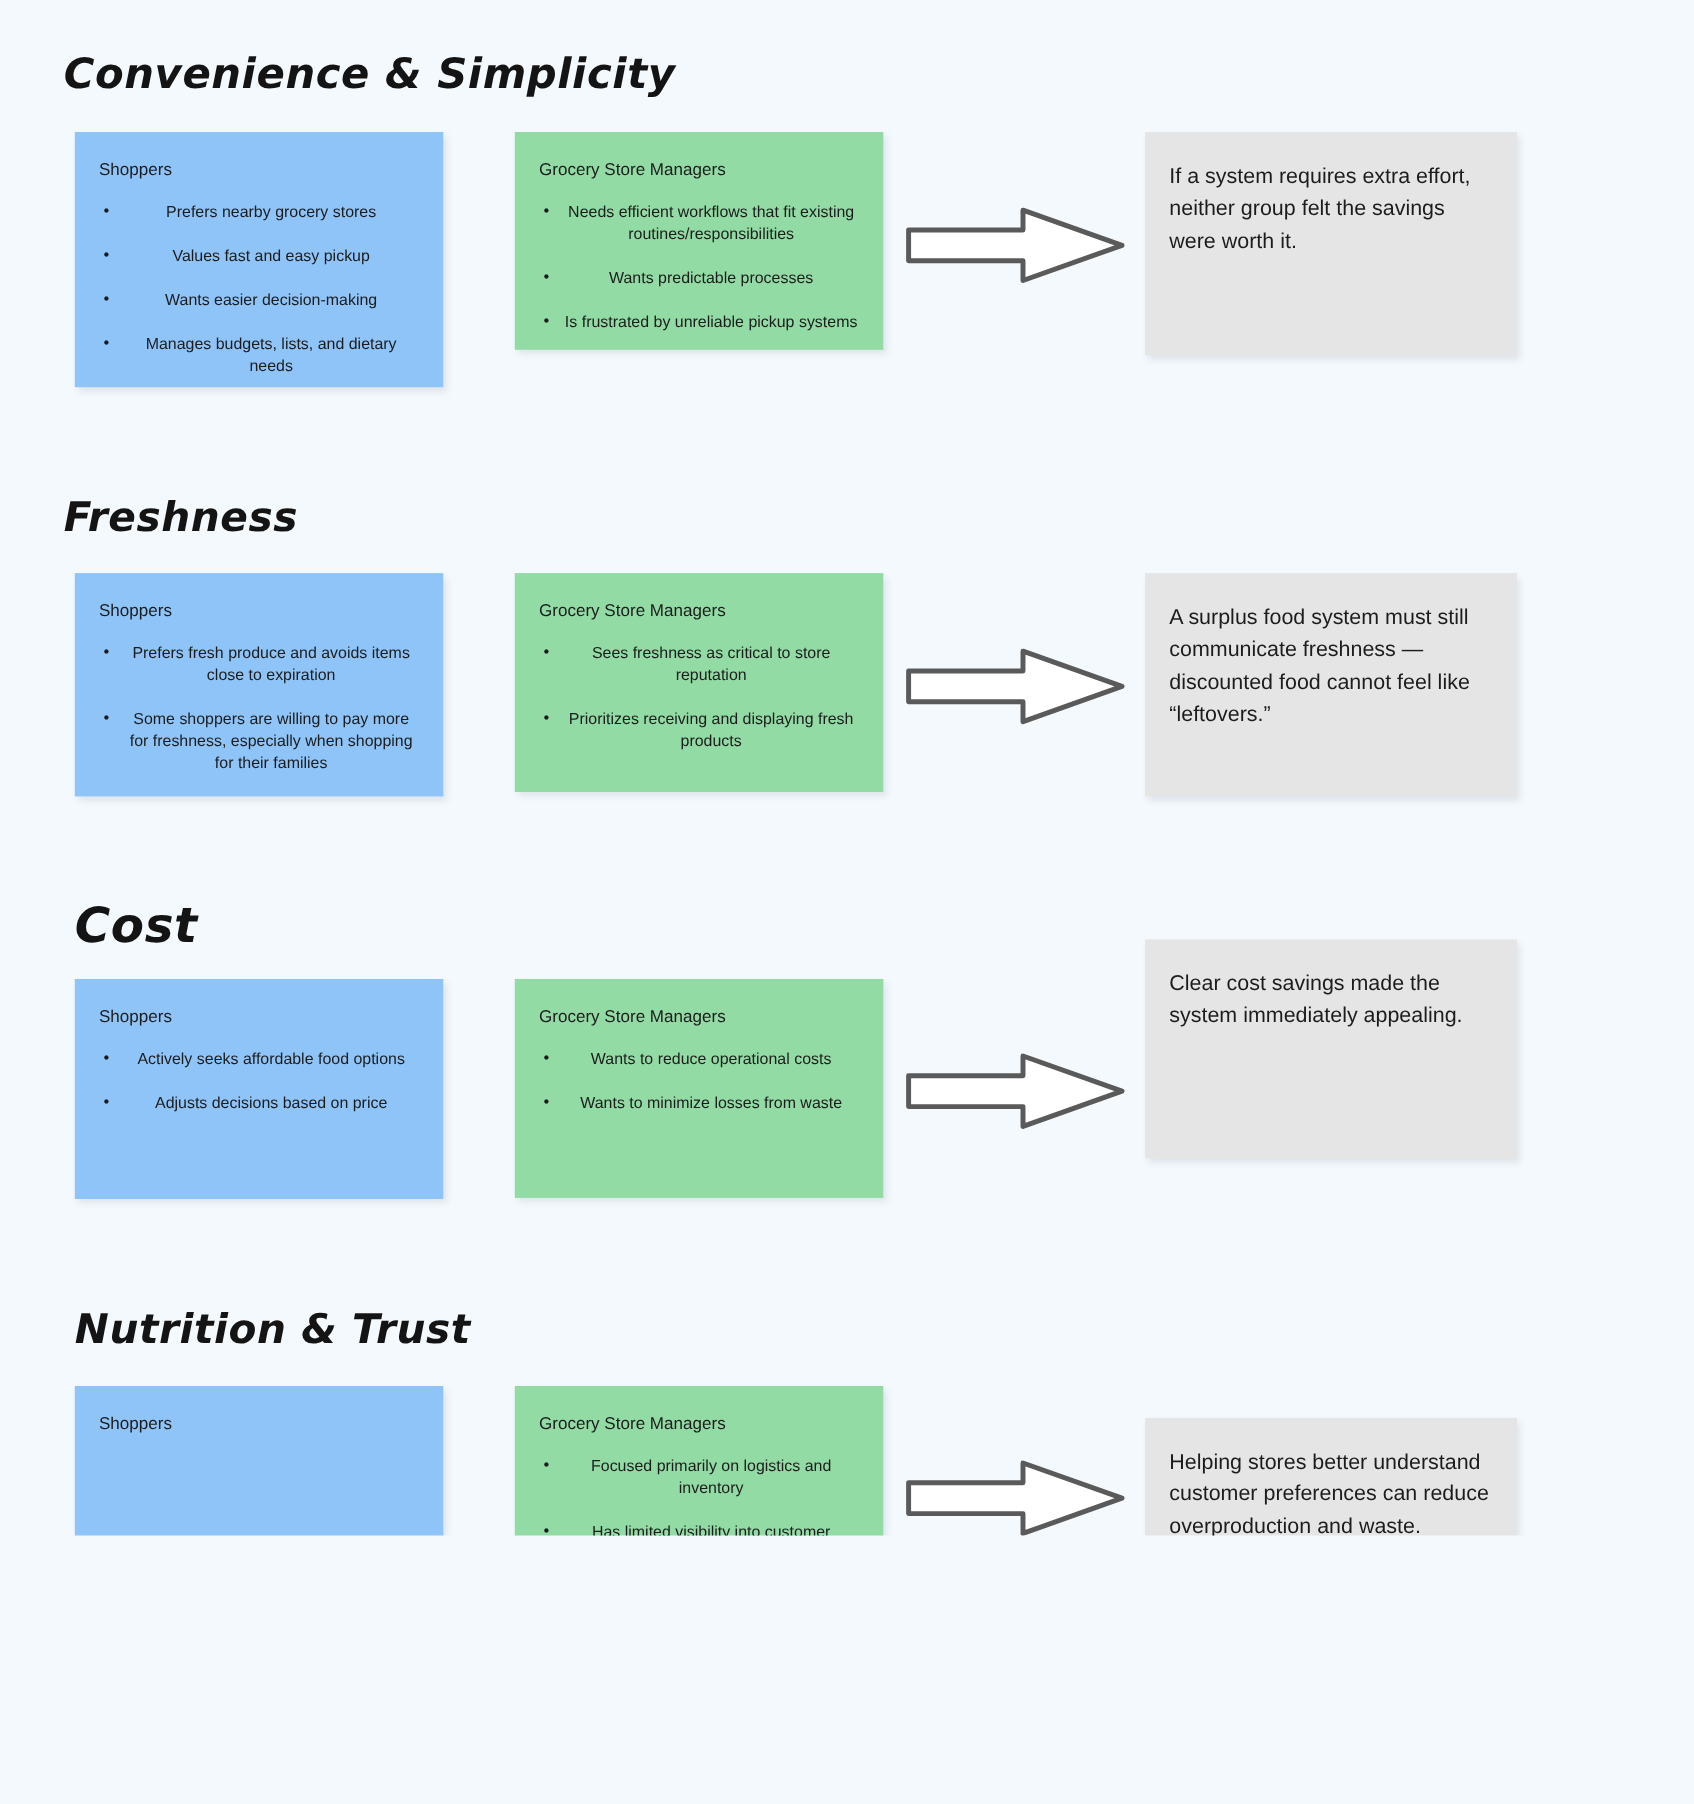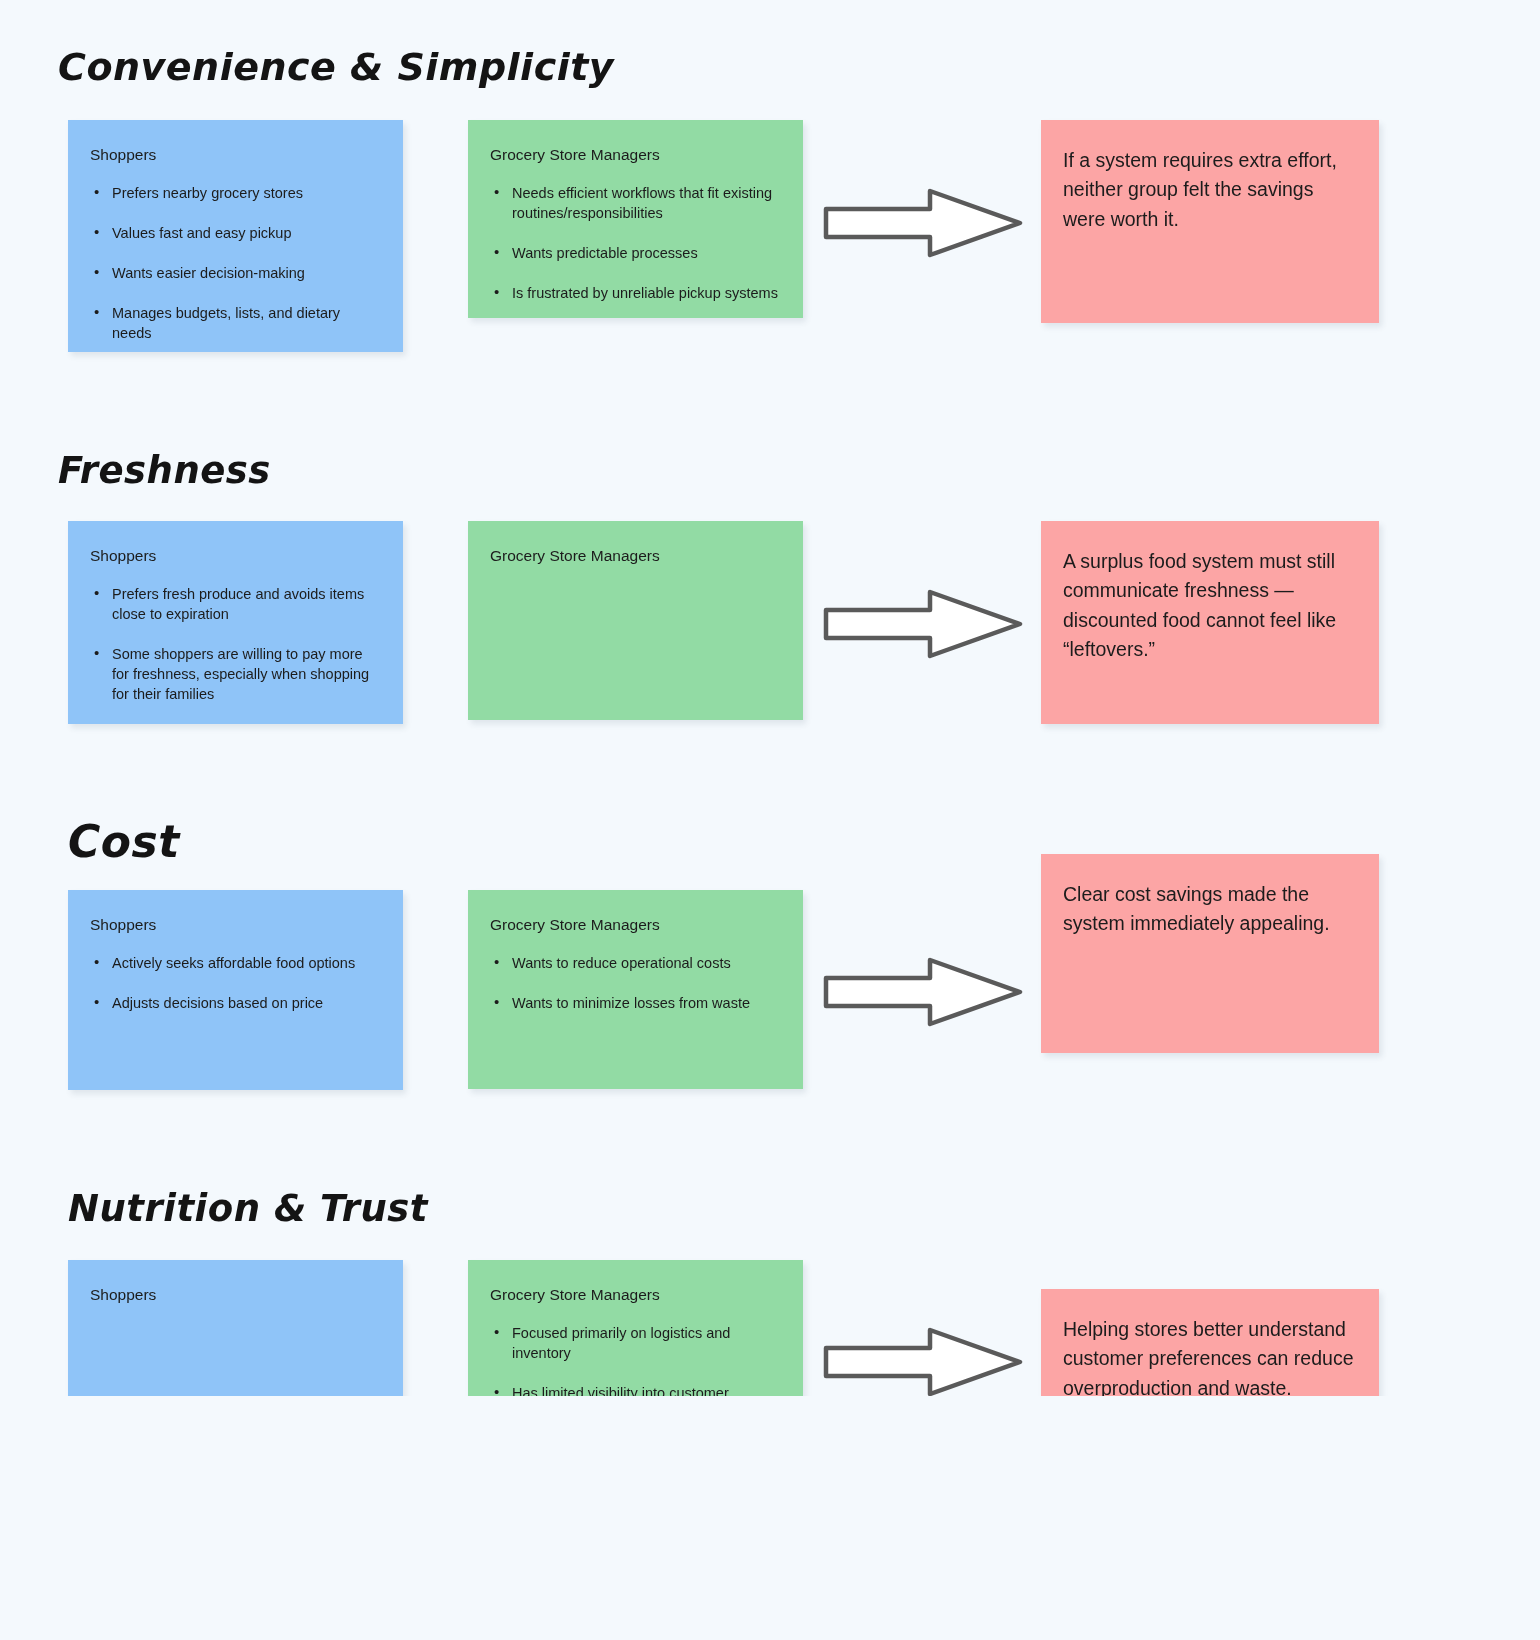--- a/index.html
+++ b/index.html
@@ -41,41 +41,42 @@
 
   
   .card {
     position: relative;
     padding: 26px 22px 22px 22px;
     box-shadow: 3px 4px 6px rgba(40, 60, 80, 0.10);
   }
   .card-blue  { background: #8fc4f8; }
   .card-green { background: #92db a4; }
   .card-green { background: #92dba4; }
-  .card-yellow{ background: #fca5a5; }
+  .card-yellow{ background: #e5e5e5; }
 
   .card-heading {
     font-size: 15.5px;
     color: #1c1c1c;
     line-height: 1.2;
     margin-bottom: 18px;
   }
 
   .card ul {
     list-style: none;
     margin: 0;
     padding: 0;
   }
   .card li {
     position: relative;
     font-size: 14.5px;
     line-height: 1.38;
     color: #1c1c1c;
     padding-left: 22px;
     margin-bottom: 20px;
+    text-align: center;
   }
   .card li:last-child { margin-bottom: 0; }
   .card li::before {
     content: "\2022";
     position: absolute;
     left: 4px;
     top: -1px;
     font-size: 15px;
     color: #1c1c1c;
   }
@@ -175,20 +176,24 @@
       <div class="card card-blue col-blue">
         <div class="card-heading">Shoppers</div>
         <ul>
           <li>Prefers fresh produce and avoids items close to expiration</li>
           <li>Some shoppers are willing to pay more for freshness, especially when shopping for their families</li>
         </ul>
       </div>
 
       <div class="card card-green col-green">
         <div class="card-heading">Grocery Store Managers</div>
+        <ul>
+          <li>Sees freshness as critical to store reputation</li>
+          <li>Prioritizes receiving and displaying fresh products</li>
+        </ul>
       </div>
 
       <div class="arrow-wrap">
         <svg viewBox="0 0 210 80" preserveAspectRatio="none" aria-hidden="true">
           <path d="M8,26 L112,26 L112,8 L202,40 L112,72 L112,54 L8,54 Z" fill="#ffffff" stroke="#5a5a5a" stroke-width="4.5" stroke-linejoin="round" stroke-linecap="round"></path>
         </svg>
       </div>
 
       <div class="card card-yellow col-yellow">
         <div class="insight-text">A surplus food system must still communicate freshness — discounted food cannot feel like “leftovers.”</div>

